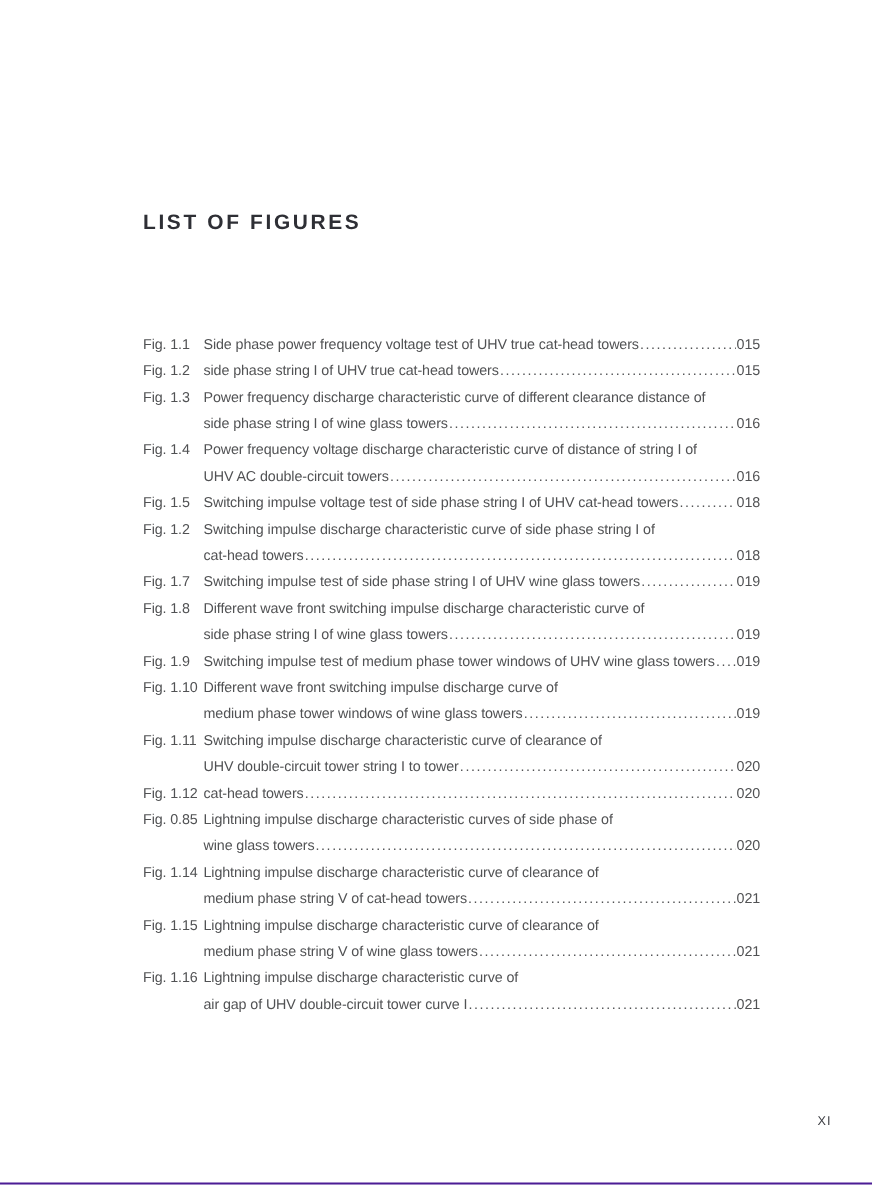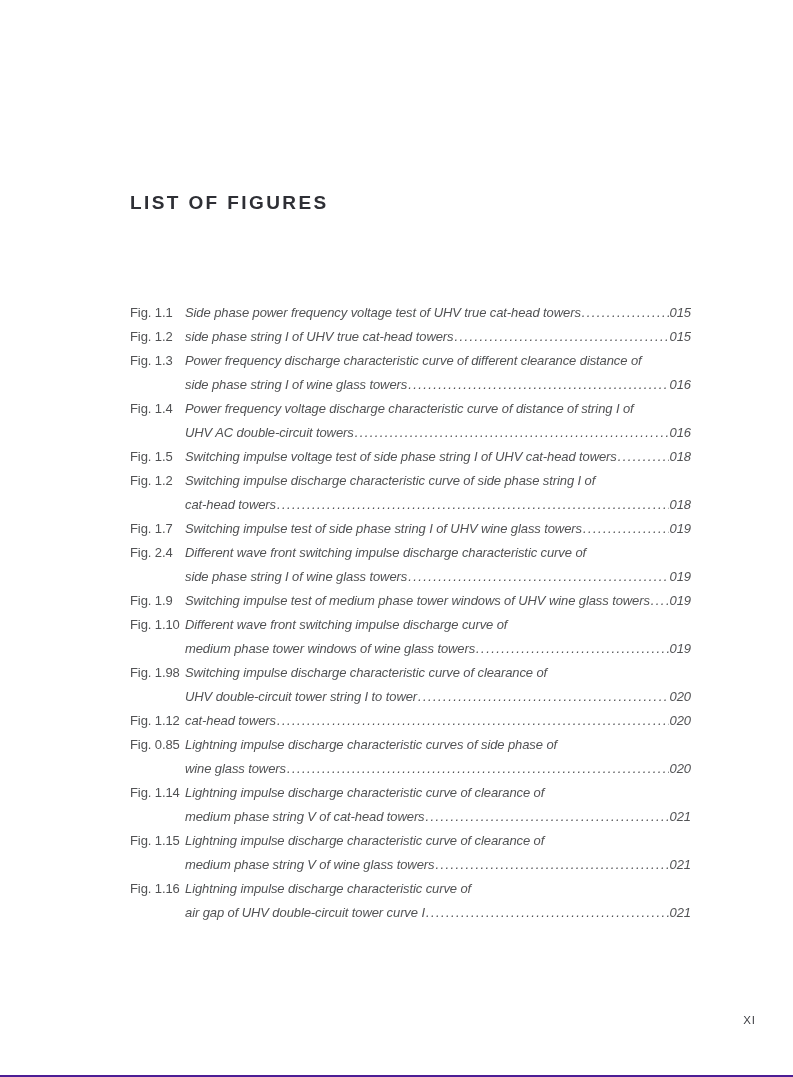--- a/index.html
+++ b/index.html
@@ -42,21 +42,20 @@
     align-items: flex-start;
   }
   .fig-label {
     flex: 0 0 auto;
     min-width: 55px;
     white-space: nowrap;
   }
   .entry-text {
     flex: 1 1 auto;
     min-width: 0;
-    font-style: italic;
   }
   .line {
     display: flex;
     align-items: baseline;
   }
   .t {
     white-space: nowrap;
     flex: 0 0 auto;
   }
   .dots {
@@ -169,21 +168,21 @@
     <span class="entry-text">
           <span class="line">
             <span class="t">Switching impulse test of side phase string I of UHV wine glass towers</span>
             <span class="dots"></span>
             <span class="pg">019</span>
           </span>
         </span>
   </div>
 
   <div class="entry">
-    <span class="fig-label">Fig. 2.4</span>
+    <span class="fig-label">Fig. 1.8</span>
     <span class="entry-text">
           <span class="line">
             <span class="t">Different wave front switching impulse discharge characteristic curve of</span>
           </span>
           <span class="line">
             <span class="t">side phase string I of wine glass towers</span>
             <span class="dots"></span>
             <span class="pg">019</span>
           </span>
         </span>
@@ -208,21 +207,21 @@
           </span>
           <span class="line">
             <span class="t">medium phase tower windows of wine glass towers </span>
             <span class="dots"></span>
             <span class="pg">019</span>
           </span>
         </span>
   </div>
 
   <div class="entry">
-    <span class="fig-label">Fig. 1.98</span>
+    <span class="fig-label">Fig. 1.11</span>
     <span class="entry-text">
           <span class="line">
             <span class="t">Switching impulse discharge characteristic curve of clearance of</span>
           </span>
           <span class="line">
             <span class="t">UHV double-circuit tower string I to tower </span>
             <span class="dots"></span>
             <span class="pg">020</span>
           </span>
         </span>

